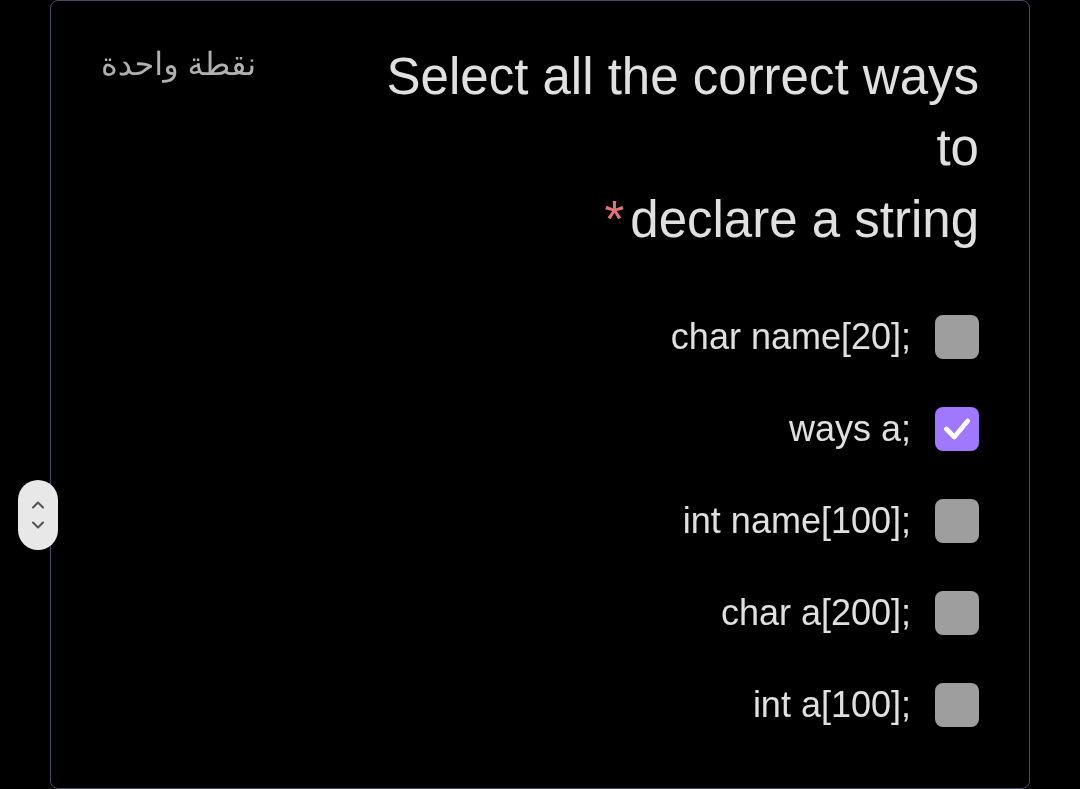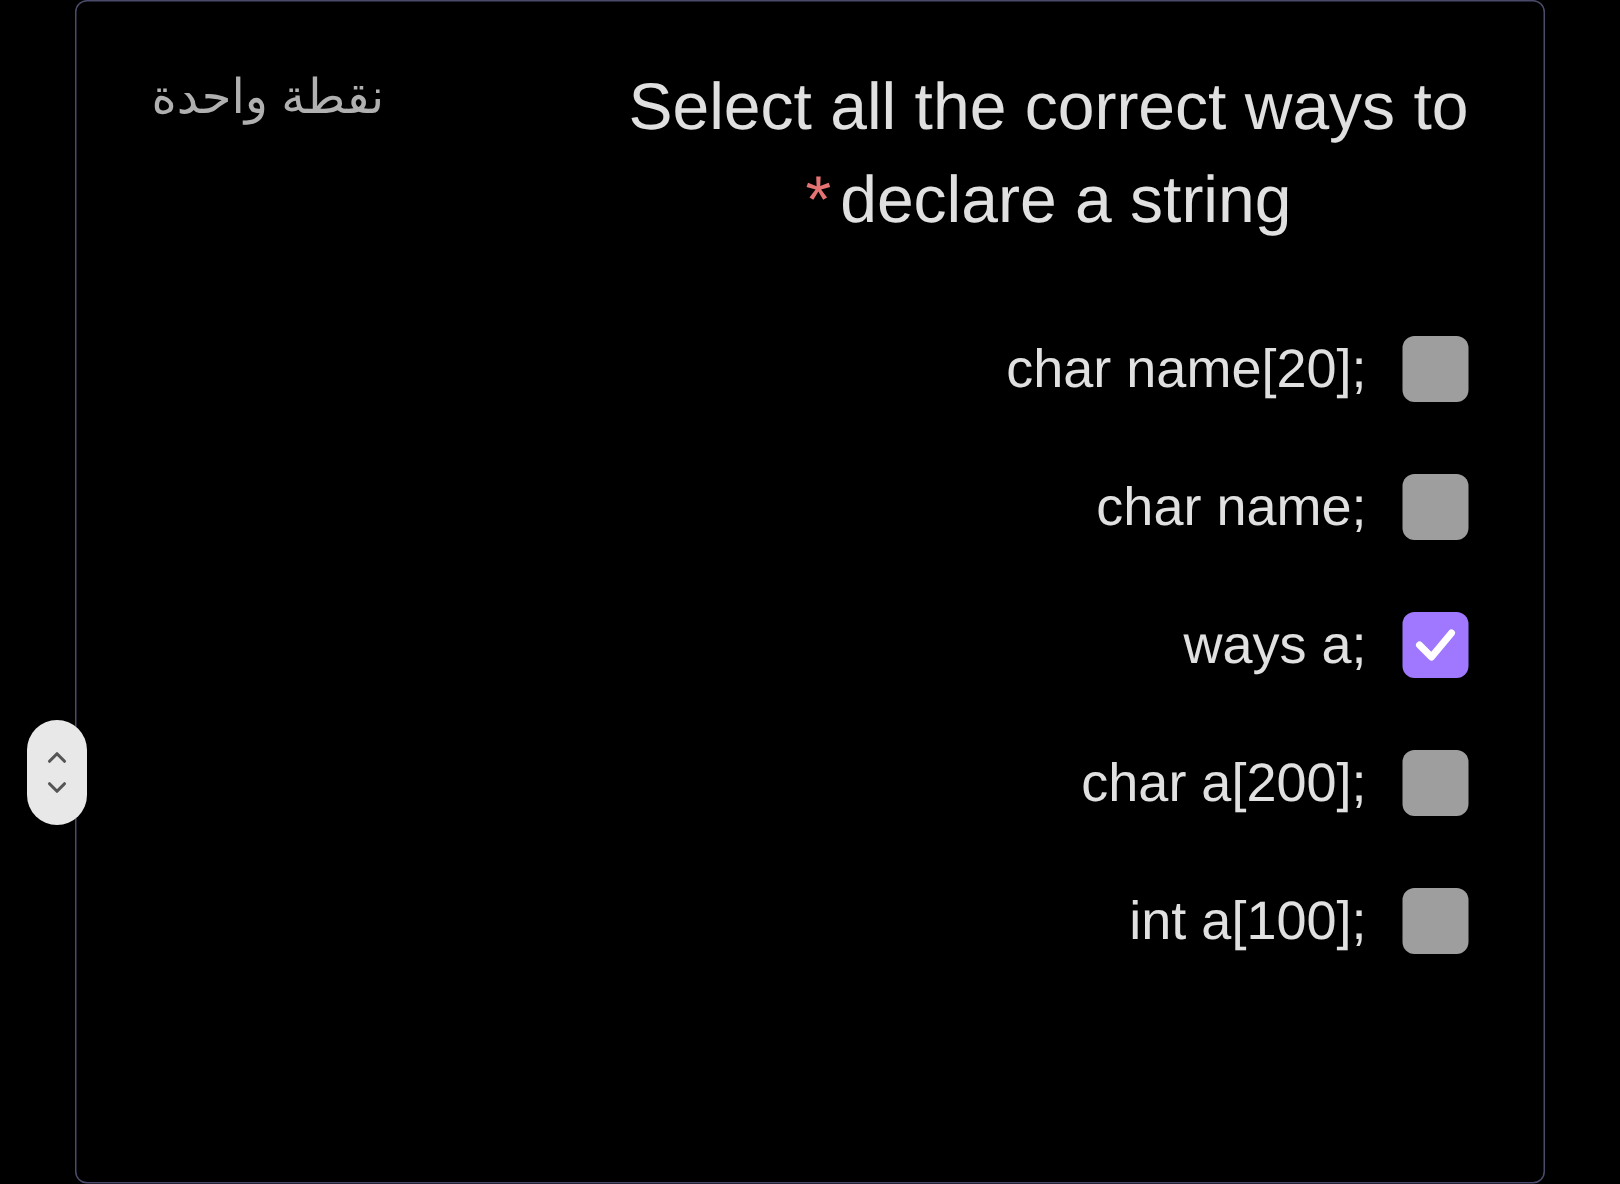--- a/index.html
+++ b/index.html
@@ -27,22 +27,22 @@
     padding: 40px 50px 30px 50px;
   }
   .header-row {
     display: flex;
     flex-direction: row-reverse;
     justify-content: space-between;
     align-items: flex-start;
     margin-bottom: 60px;
   }
   .question {
-    text-align: center;
-    font-size: 44px;
+    text-align: right;
+    font-size: 51px;
     color: #e0e0e0;
     line-height: 1.4;
     max-width: 620px;
     font-weight: 400;
   }
   .required-star {
     color: #e57373;
     margin-right: 6px;
   }
   .points {
@@ -119,34 +119,34 @@
     <div class="points">نقطة واحدة</div>
   </div>
 
   <div class="options">
 
     <div class="option-row">
       <span class="option-label">char name[20];</span>
       <span class="checkbox"></span>
     </div>
 
-    <div class="option-row">
-      <span class="option-label">char name;</span>
-      <span class="checkbox"></span>
-    </div>
 
     <div class="option-row">
       <span class="option-label">ways a;</span>
       <span class="checkbox checked">
         <svg viewBox="0 0 24 24">
           <path d="M4 12 L10 18 L20 6" stroke="#fff" stroke-width="3.5" fill="none" stroke-linecap="round" stroke-linejoin="round"></path>
         </svg>
       </span>
     </div>
 
+    <div class="option-row">
+      <span class="option-label">int name[100];</span>
+      <span class="checkbox"></span>
+    </div>
 
     <div class="option-row">
       <span class="option-label">char a[200];</span>
       <span class="checkbox"></span>
     </div>
 
     <div class="option-row">
       <span class="option-label">int a[100];</span>
       <span class="checkbox"></span>
     </div>

